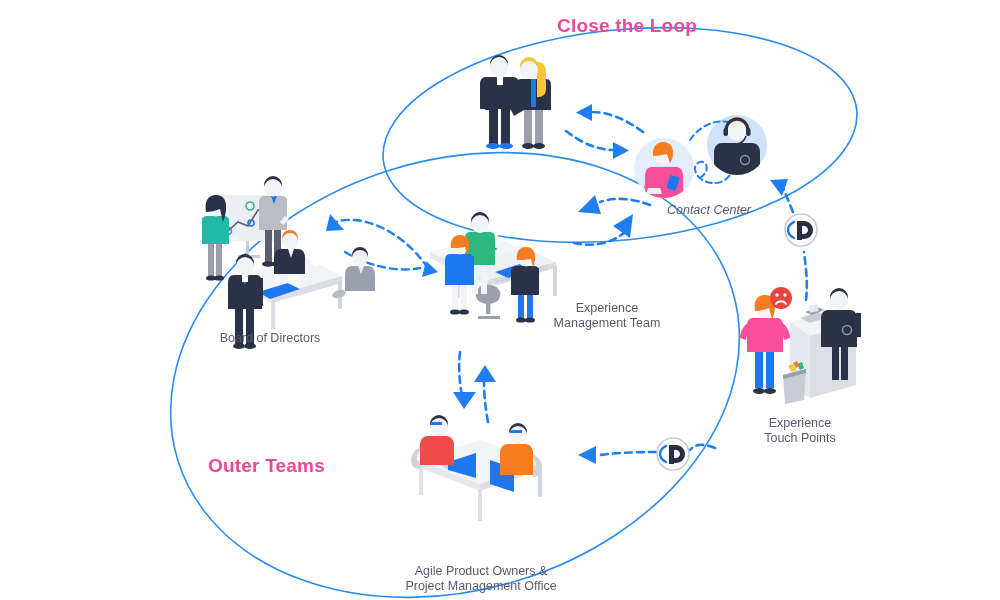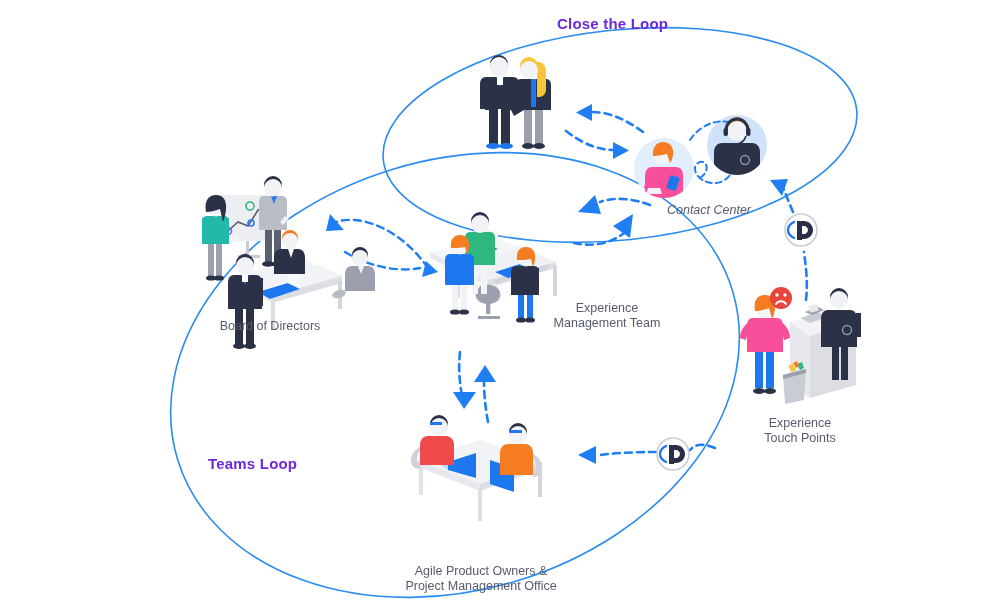--- a/index.html
+++ b/index.html
@@ -1,19 +1,19 @@
 <!DOCTYPE html>
 <html><head>
 <meta charset="utf-8">
 <style>
   html,body{margin:0;padding:0;background:#ffffff;}
   body{width:1000px;height:600px;overflow:hidden;font-family:"Liberation Sans",sans-serif;}
   #stage{position:relative;width:1000px;height:600px;background:#ffffff;}
   #stage svg{position:absolute;top:0;left:0;width:1000px;height:600px;}
-  .loop-title{position:absolute;color:#6d28d9;font-weight:bold;font-size:15px;letter-spacing:.2px;white-space:nowrap;}
+  .loop-title{position:absolute;color:#ec4899;font-weight:bold;font-size:19px;letter-spacing:.2px;white-space:nowrap;}
   .node-label{position:absolute;color:#585b6e;font-size:12.5px;line-height:15px;text-align:center;white-space:pre;}
   .flow-label{position:absolute;color:#6f7280;font-size:11.5px;line-height:14px;text-align:center;white-space:pre;}
 </style>
 </head>
 <body>
 
 <div id="stage">
 
   <svg viewBox="0 0 1000 600" xmlns="http://www.w3.org/2000/svg">
     <defs>
@@ -367,24 +367,24 @@
       <path d="M794,222 c-4,2 -6,5 -6,8 c0,3 2,6 6,8" fill="none" stroke="#1d78ef" stroke-width="2.4" stroke-linecap="round"></path>
     </g>
     <g>
       <circle cx="673" cy="454" r="16" fill="#ffffff" stroke="#c9ccd4" stroke-width="1.6"></circle>
       <path d="M669,445 h7 c5,0 9,4 9,9 c0,5 -4,9 -9,9 h-2 v-5 h2 c2,0 4,-2 4,-4 c0,-2 -2,-4 -4,-4 h-2 v14 h-5 z" fill="#2b2f45"></path>
       <path d="M666,446 c-4,2 -6,5 -6,8 c0,3 2,6 6,8" fill="none" stroke="#1d78ef" stroke-width="2.4" stroke-linecap="round"></path>
     </g>
   </svg>
 
   <div class="loop-title" style="left:557px;top:15px;">Close the Loop</div>
-  <div class="loop-title" style="left:208px;top:455px;">Teams Loop</div>
+  <div class="loop-title" style="left:208px;top:455px;">Outer Teams</div>
 
 
   <div class="node-label" style="left:639px;top:203px;width:140px;font-style:italic;">Contact Center</div>
   <div class="node-label" style="left:532px;top:301px;width:150px;">Experience
 Management Team</div>
-  <div class="node-label" style="left:195px;top:319px;width:150px;">Board of Directors</div>
+  <div class="node-label" style="left:195px;top:331px;width:150px;">Board of Directors</div>
   <div class="node-label" style="left:730px;top:416px;width:140px;">Experience
 Touch Points</div>
   <div class="node-label" style="left:386px;top:516px;width:190px;margin-top:48px;">Agile Product Owners &amp;
 Project Management Office</div>
 </div>
 
 </body></html>

